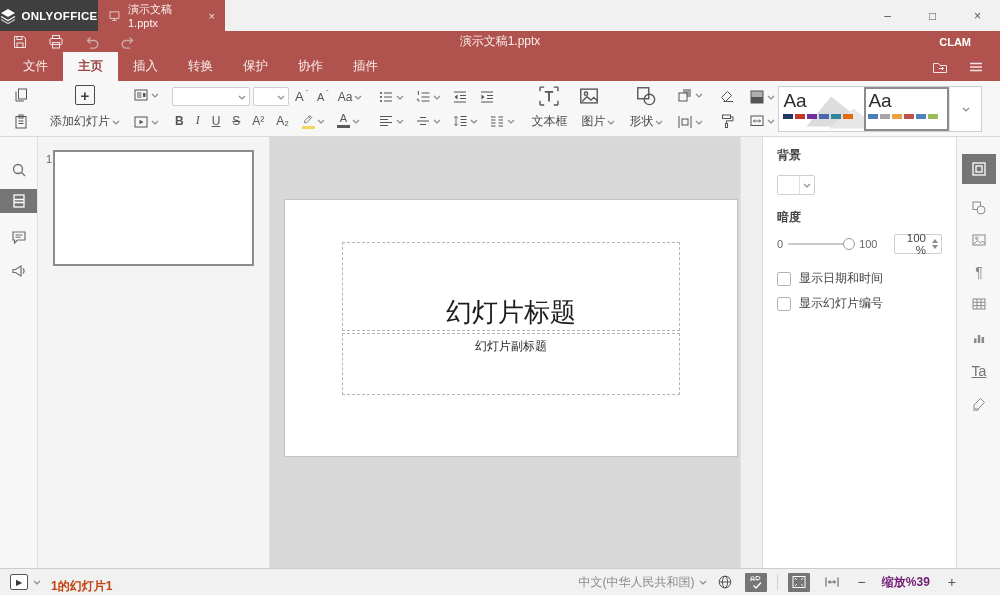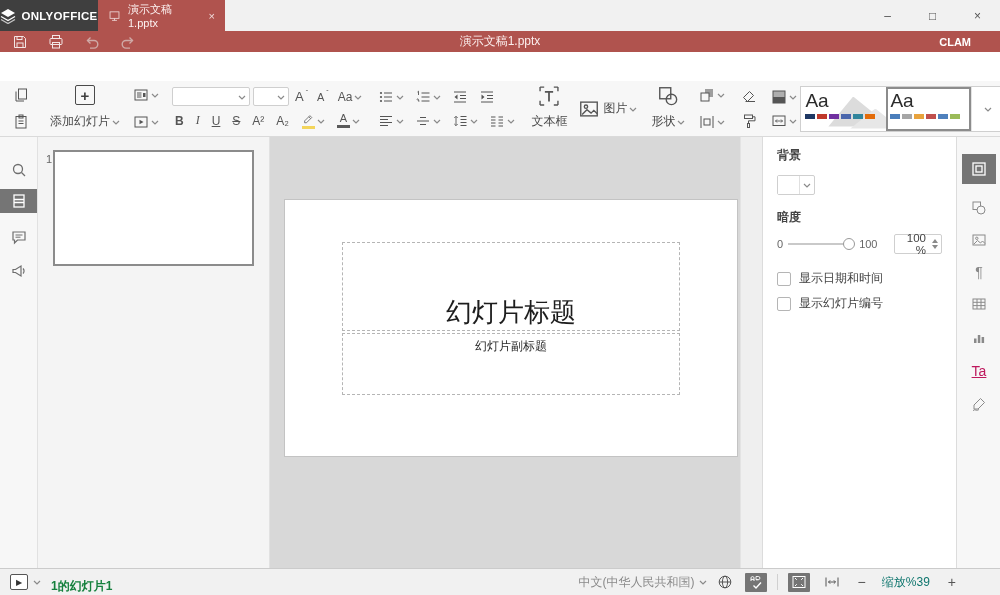--- a/index.html
+++ b/index.html
@@ -97,33 +97,33 @@
   .tri-down { width:0; height:0; border-left:3px solid transparent; border-right:3px solid transparent; border-top:4px solid #8a8a8a; }
   .check-row { display:flex; align-items:center; gap:8px; margin-top:16px; }
   .check-row + .check-row { margin-top:8px; }
   .checkbox { width:14px; height:14px; border:1px solid #b5b5b5; background:#fff; border-radius:2px; }
   .check-label { color:#444; font-size:12px; }
 
   .right-strip { width:44px; background:#f7f7f7; border-left:1px solid #dcdcdc; position:relative; }
   .rs-item { position:absolute; left:5px; width:34px; height:30px; display:flex; align-items:center; justify-content:center; color:#6e6e6e; }
   .rs-item.active { background:#757575; }
   .rs-item .glyph { font-size:14px; color:#6e6e6e; }
-  .rs-item.dim .glyph, .rs-item.dim svg { color:#be185d; }
+  .rs-item.dim .glyph, .rs-item.dim svg { color:#737373; }
 
   
   .statusbar { position:absolute; bottom:0; left:0; width:1000px; height:27px; background:#f1f1f1; border-top:1px solid #cbcbcb; display:flex; align-items:center; padding:0 10px; }
   .sb-play { width:18px; height:16px; border:1px solid #555; border-radius:2px; display:flex; align-items:center; justify-content:center; font-size:8px; color:#333; background:#fff; }
-  .sb-info { margin-left:10px; font-weight:bold; color:#15803d;margin-top:8px; }
+  .sb-info { margin-left:10px; font-weight:bold; color:#c2410c;margin-top:8px; }
   .sb-right { margin-left:auto; display:flex; align-items:center; padding-right:34px; }
   .sb-lang { color:#8a8a8a; }
   .sb-box { width:22px; height:19px; display:flex; align-items:center; justify-content:center; border-radius:1px; }
   .sb-box.active { background:#757575; }
   .sb-sep { width:1px; height:16px; background:#d0d0d0; margin:0 10px; }
   .sb-glyph { font-size:14px; color:#555; }
-  .zoom-text { font-weight:normal; color:#0f766e; margin:0 18px 0 16px; }
+  .zoom-text { font-weight:bold; color:#701a75; margin:0 18px 0 16px; }
 </style>
 </head>
 <body>
 
 <svg width="0" height="0" style="position:absolute">
   <defs>
     <symbol id="ic-logo" viewBox="0 0 16 16">
         <path d="M8 1l7 4-7 4-7-4z" fill="currentColor" stroke="none"></path>
         <path d="M1 8.5l7 4 7-4" fill="none" stroke="currentColor" stroke-width="1.3"></path>
         <path d="M1 11.5l7 4 7-4" fill="none" stroke="currentColor" stroke-width="1.3" opacity=".7"></path>
@@ -342,20 +342,37 @@
           <use href="#ic-undo"></use>
         </svg>
       <svg class="i idis">
           <use href="#ic-redo"></use>
         </svg>
     </div>
     <div class="doc-title">演示文稿1.pptx</div>
     <div class="user-name">CLAM</div>
   </div>
 
+  <div class="menubar">
+    <div class="mtab">文件</div>
+    <div class="mtab active">主页</div>
+    <div class="mtab">插入</div>
+    <div class="mtab">转换</div>
+    <div class="mtab">保护</div>
+    <div class="mtab">协作</div>
+    <div class="mtab">插件</div>
+    <div class="menu-right">
+      <svg class="i iw">
+          <use href="#ic-folder"></use>
+        </svg>
+      <svg class="i iw">
+          <use href="#ic-burger"></use>
+        </svg>
+    </div>
+  </div>
 
   <div class="toolbar">
 
     <div class="tb-col2" style="padding:0 4px">
       <div class="tbtn">
           <svg class="i">
             <use href="#ic-copy"></use>
           </svg>
         </div>
       <div class="tbtn">
@@ -541,21 +558,21 @@
 
     <div style="display:flex;gap:8px">
       <div style="display:flex;flex-direction:column;align-items:center;justify-content:space-between">
         <svg class="i" style="width:22px;height:22px">
             <use href="#ic-textbox"></use>
           </svg>
         <div class="tbtn">
             <span class="tb-label">文本框</span>
           </div>
       </div>
-      <div style="display:flex;flex-direction:row;align-items:center;justify-content:space-between">
+      <div style="display:flex;flex-direction:column;justify-content:space-between">
         <svg class="i" style="width:22px;height:22px">
             <use href="#ic-pic"></use>
           </svg>
         <div class="tbtn">
             <span class="tb-label">图片</span>
             <svg class="chv">
               <polyline points="1,2 4,5 7,2"></polyline>
             </svg>
           </div>
       </div>

